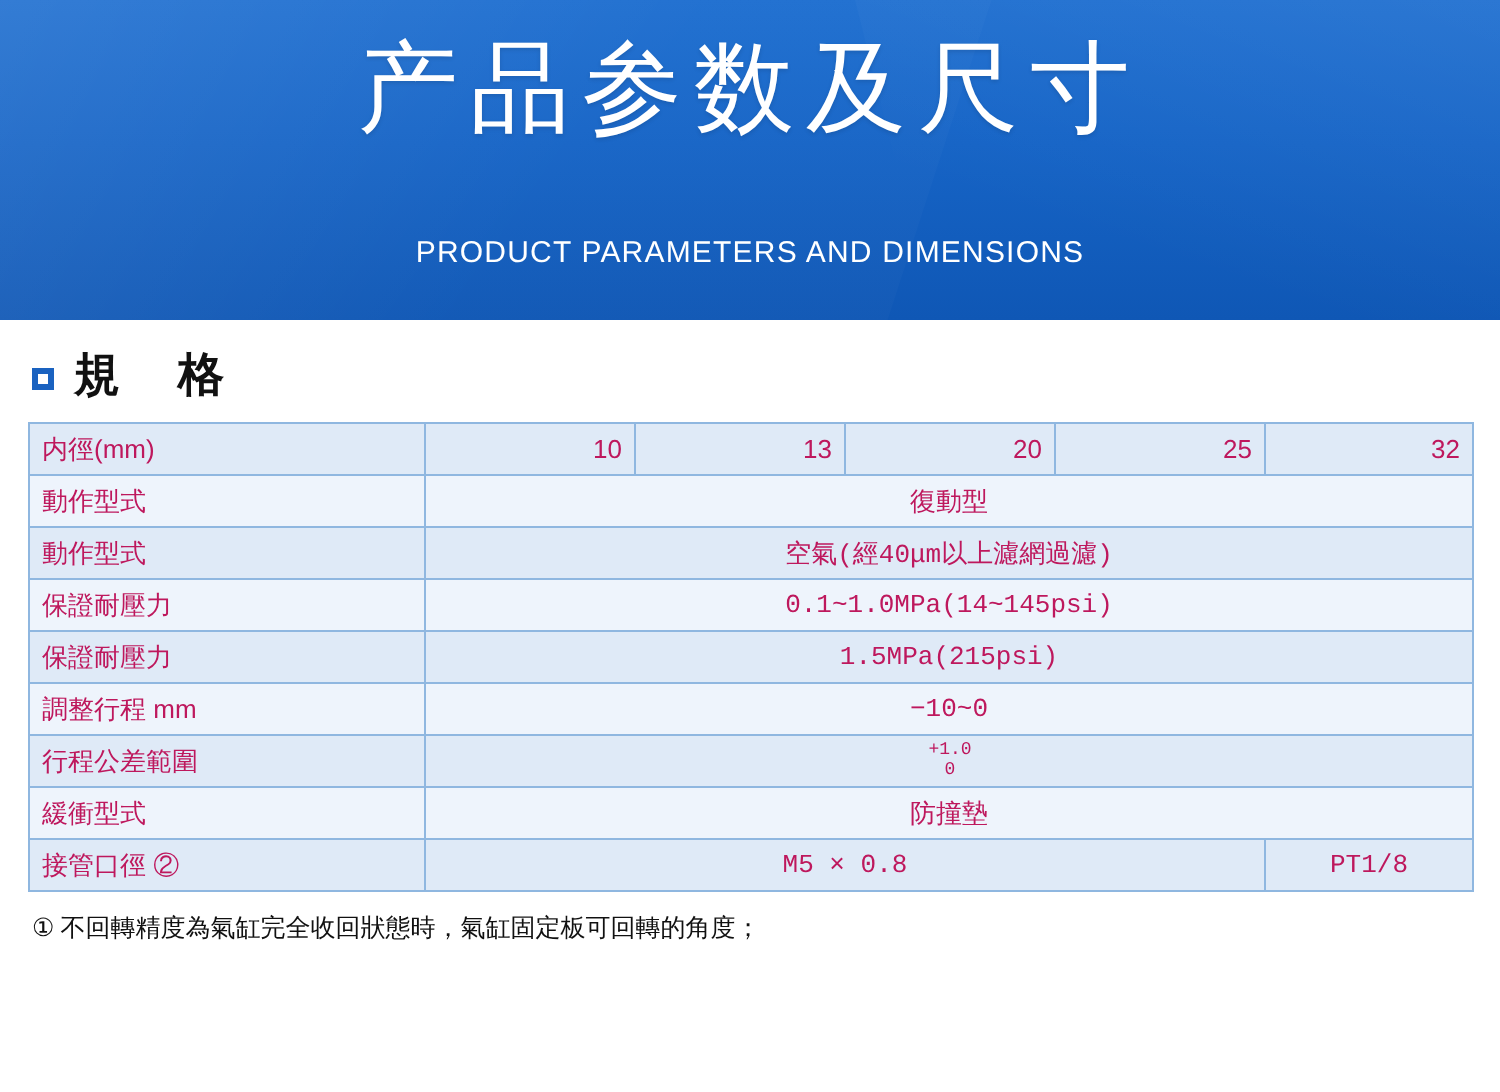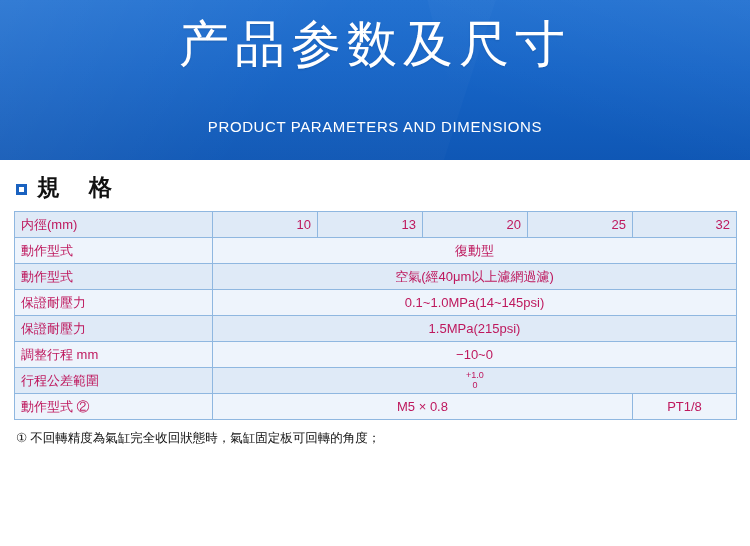--- a/index.html
+++ b/index.html
@@ -125,20 +125,21 @@
   }
   table.spec tr:nth-child(even) td {
     background: #eef4fc;
   }
   td.label {
     text-align: left;
     width: 198px;
   }
   td.center {
     text-align: center;
+    font-family: Liberation Mono, monospace;
   }
   td.bore-head {
     text-align: right;
     padding-left: 8px;
   }
   tr.header-row td {
     background: #cfe0f3;
     font-weight: normal;
   }
   .frac {
@@ -226,21 +227,25 @@
       <tr>
         <td class="label">行程公差範圍</td>
         <td class="center" colspan="5">
           <span class="frac">
             <span>+1.0</span>
             <span>0</span>
           </span>
         </td>
       </tr>
       <tr>
-        <td class="label">動作型式 ②</td>
+        <td class="label">緩衝型式</td>
+        <td class="center" colspan="5">防撞墊</td>
+      </tr>
+      <tr>
+        <td class="label">接管口徑 ②</td>
         <td class="center" colspan="4">M5 × 0.8</td>
         <td class="center" colspan="1">PT1/8</td>
       </tr>
     </tbody>
   </table>
 </div>
 
 <div class="notes">
   <div class="note-line">
     <span class="note-num">①</span><span>不回轉精度為氣缸完全收回狀態時，氣缸固定板可回轉的角度；</span>

